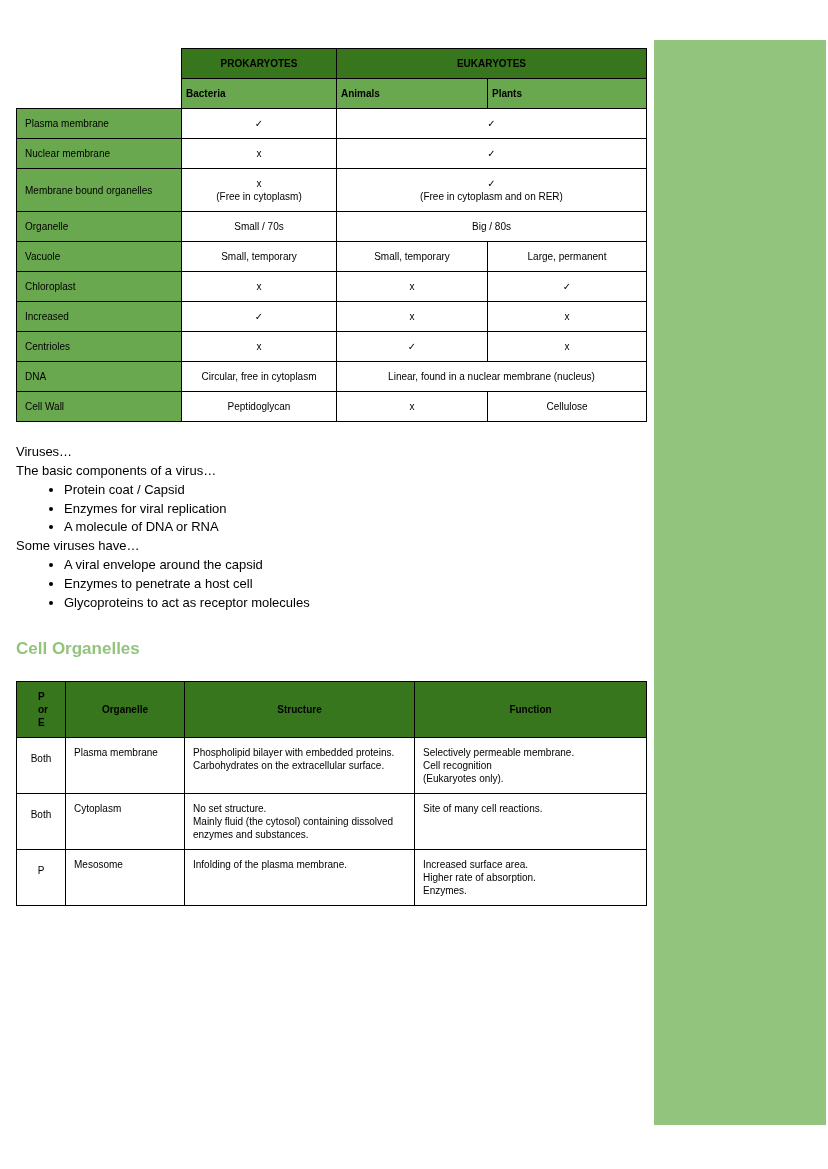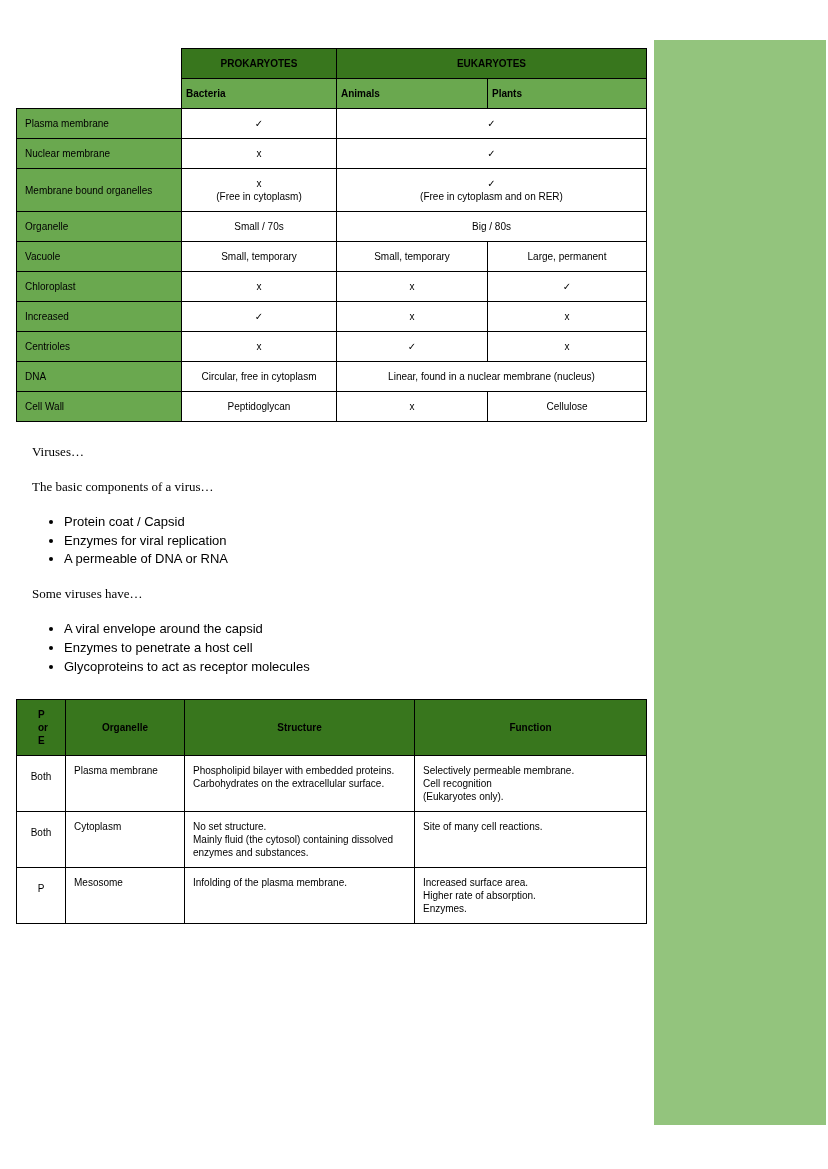--- a/index.html
+++ b/index.html
@@ -57,21 +57,21 @@
     text-align: center;
     vertical-align: middle;
     padding: 8px 6px;
     white-space: pre-line;
   }
   .text-block {
     margin-top: 21px;
     font-size: 13px;
     line-height: 1.45;
   }
-  .text-block p { margin: 16px; font-family: Liberation Serif, serif; }
+  .text-block p { margin: 0; }
   .text-block ul { margin: 0; padding-left: 48px; list-style: disc; }
   .section-heading {
     margin-top: 26px;
     font-size: 17px;
     font-weight: bold;
     color: #93c47d;
   }
   .org-table { margin-top: 22px; }
   .org-hdr {
     background: #38761d;
@@ -177,30 +177,31 @@
       </tr>
     </tbody>
   </table>
 
   <div class="text-block">
     <p>Viruses…</p>
     <p>The basic components of a virus…</p>
     <ul>
       <li>Protein coat / Capsid</li>
       <li>Enzymes for viral replication</li>
-      <li>A permeable of DNA or RNA</li>
+      <li>A molecule of DNA or RNA</li>
     </ul>
     <p>Some viruses have…</p>
     <ul>
       <li>A viral envelope around the capsid</li>
       <li>Enzymes to penetrate a host cell</li>
       <li>Glycoproteins to act as receptor molecules</li>
     </ul>
   </div>
 
+  <h2 class="section-heading">Cell Organelles</h2>
 
   <table class="org-table">
     <colgroup>
       <col style="width:49px">
         <col style="width:119px">
         <col style="width:230px">
         <col style="width:232px">
     </colgroup>
     <tbody>
       <tr>

